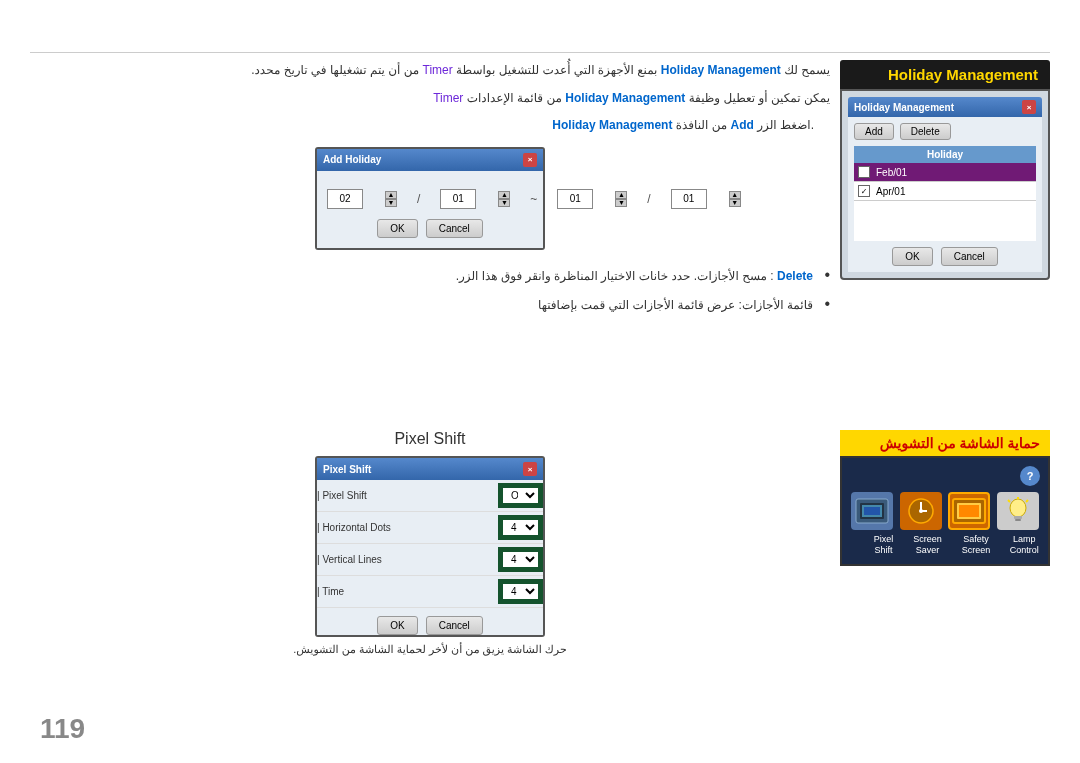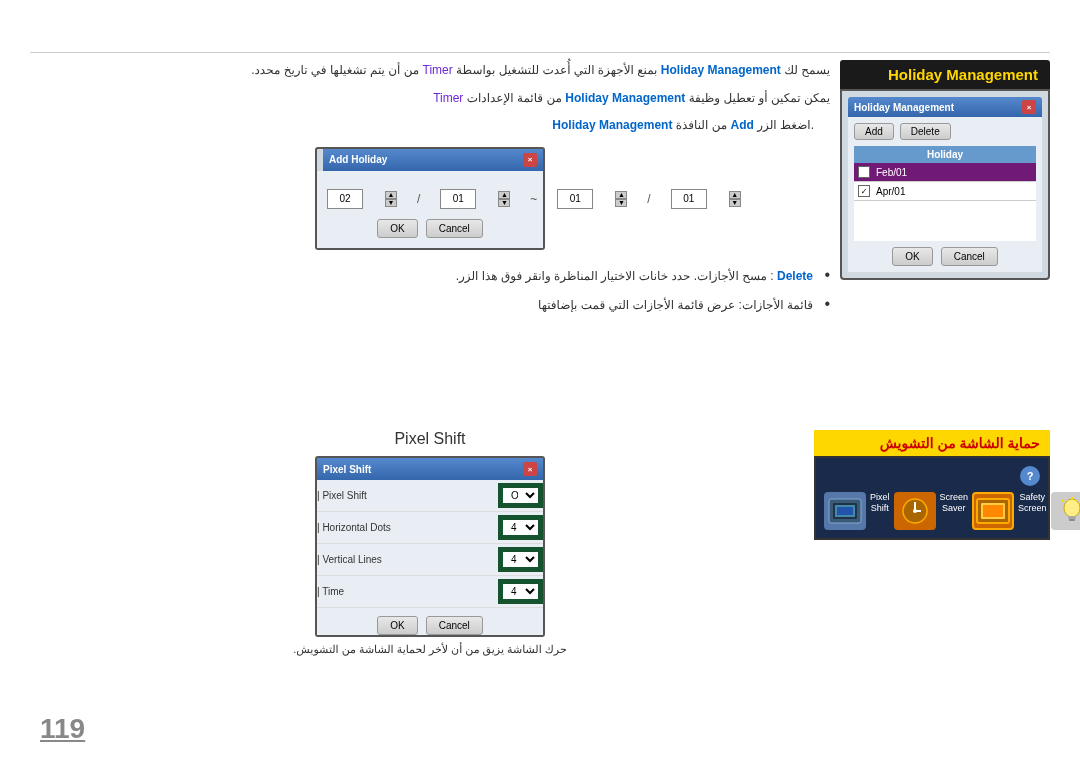--- a/index.html
+++ b/index.html
@@ -13,21 +13,20 @@
     }
 
     
     .page-number {
       position: absolute;
       bottom: 18px;
       left: 40px;
       font-size: 28px;
       color: #888;
       font-weight: bold;
-      text-decoration: underline;
     }
 
     
     .top-divider {
       position: absolute;
       top: 52px;
       left: 30px;
       right: 30px;
       height: 1px;
       background: #ccc;
@@ -209,21 +208,20 @@
     .ah-titlebar {
       background: linear-gradient(to bottom, #5588cc, #3366aa);
       color: #fff;
       font-size: 10px;
       font-weight: bold;
       text-align: center;
       padding: 4px 6px;
       display: flex;
       justify-content: space-between;
       align-items: center;
-      margin-left: 6px;
     }
 
     .ah-content {
       background: #e8eef4;
       padding: 10px;
     }
 
     .ah-date-row {
       display: flex;
       align-items: center;
@@ -363,21 +361,21 @@
       color: #333;
       margin-top: 6px;
       direction: rtl;
     }
 
     
     .right-bottom-panel {
       position: absolute;
       top: 430px;
       right: 30px;
-      width: 236px;
+      width: 210px;
     }
 
     .safety-title-bar {
       background: #FFD700;
       color: #cc0000;
       font-size: 14px;
       font-weight: bold;
       text-align: right;
       padding: 5px 10px;
       direction: rtl;
@@ -410,22 +408,22 @@
 
     .safety-icons-row {
       display: flex;
       justify-content: space-around;
       align-items: flex-end;
       gap: 4px;
     }
 
     .safety-icon-item {
       display: flex;
-      flex-direction: row;
-      align-items: flex-start;
+      flex-direction: column;
+      align-items: flex-end;
       gap: 4px;
     }
 
     .safety-icon-img {
       width: 42px;
       height: 38px;
       border-radius: 4px;
       display: flex;
       align-items: center;
       justify-content: center;

